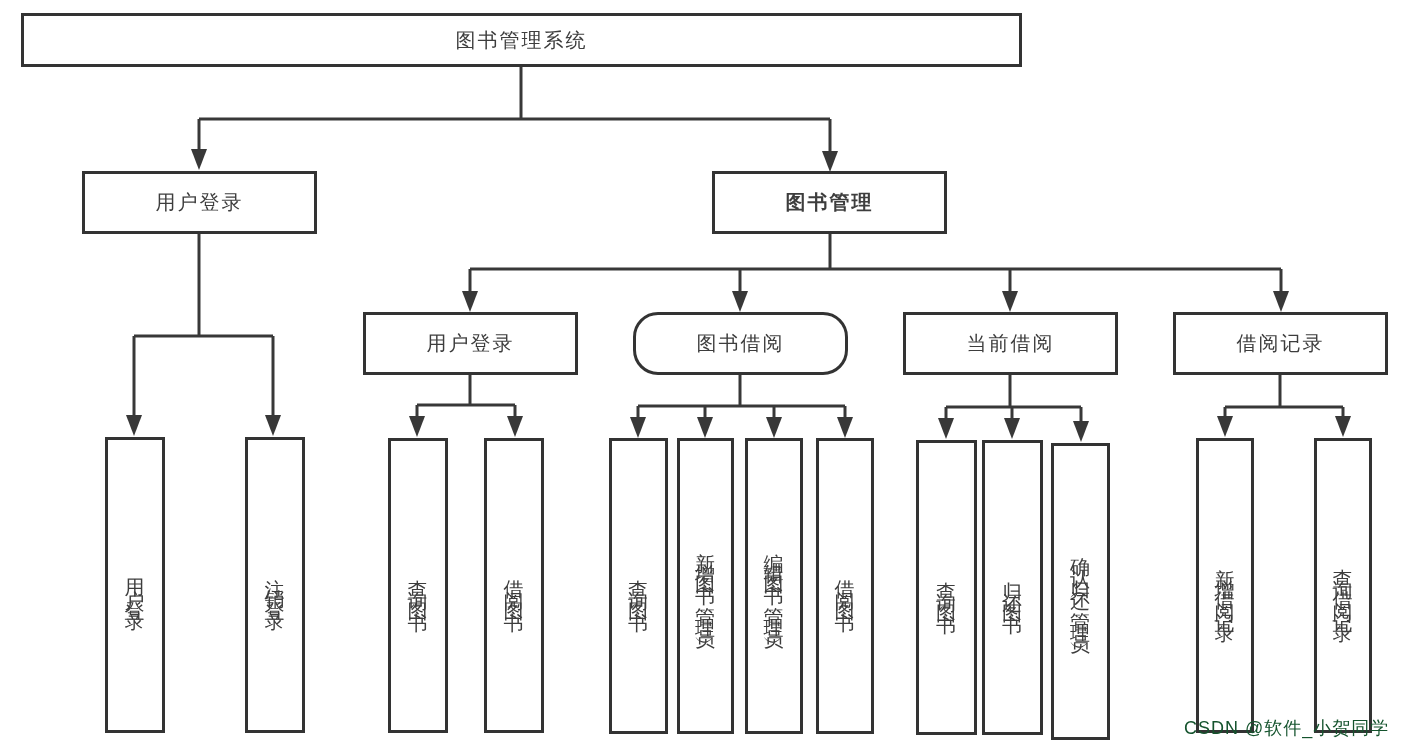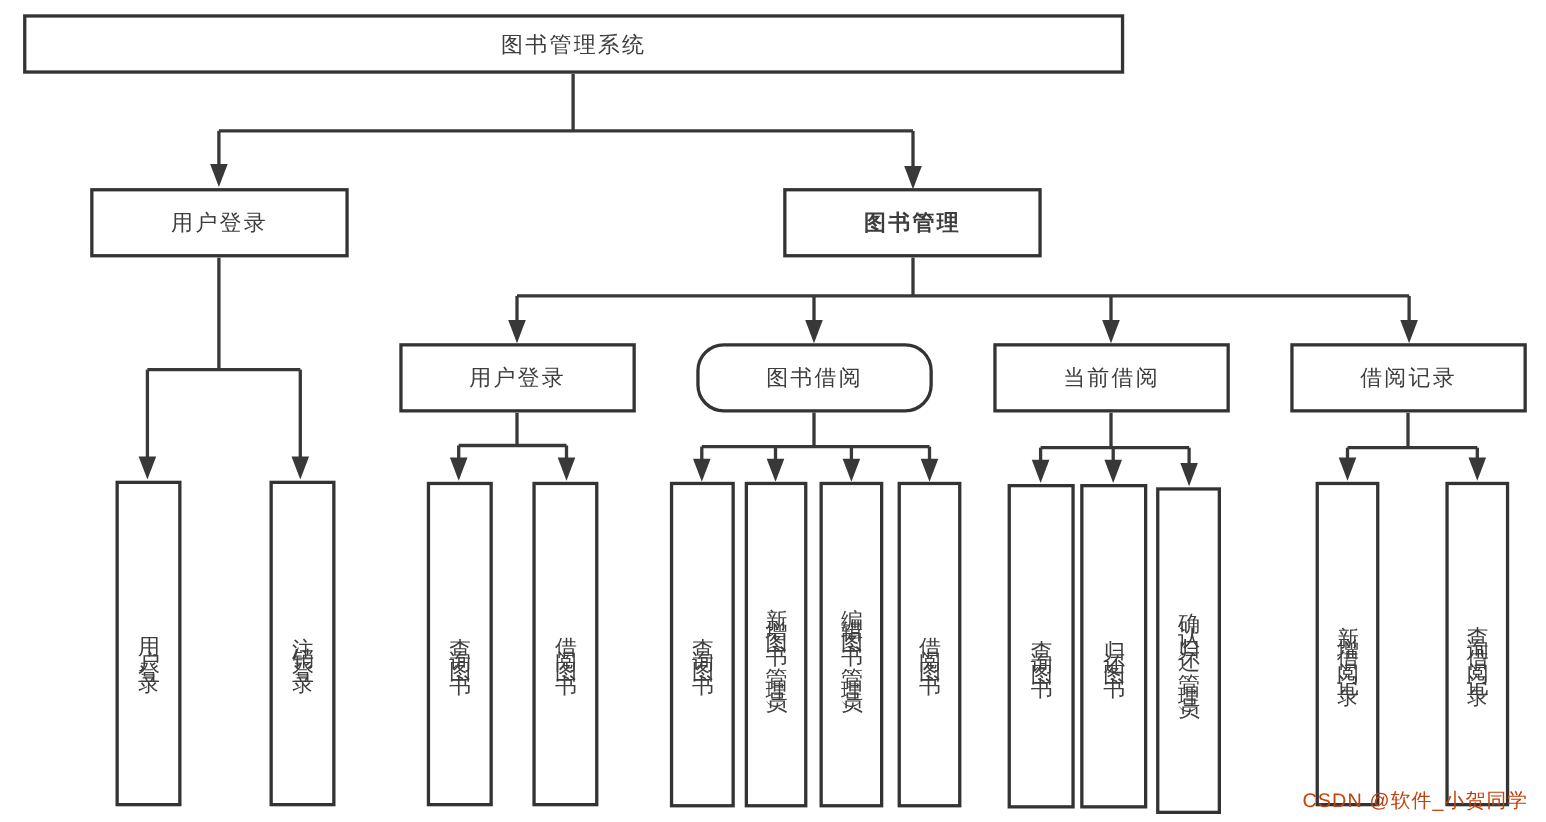--- a/index.html
+++ b/index.html
@@ -64,21 +64,21 @@
   .lf-query3     { left: 916px;  top: 440px; width: 61px; height: 295px; }
   .lf-return     { left: 982px;  top: 440px; width: 61px; height: 295px; }
   .lf-confirm    { left: 1051px; top: 443px; width: 59px; height: 297px; }
   .lf-add-rec    { left: 1196px; top: 438px; width: 58px; height: 295px; }
   .lf-query-rec  { left: 1314px; top: 438px; width: 58px; height: 295px; }
   .watermark {
     position: absolute;
     left: 1184px;
     top: 716px;
     font-size: 18px;
-    color: #c2410c;
+    color: #14532d;
     letter-spacing: 1px;
     z-index: 3;
     white-space: nowrap;
   }
 </style>
 </head>
 <body>
 
 <div class="canvas">
 

